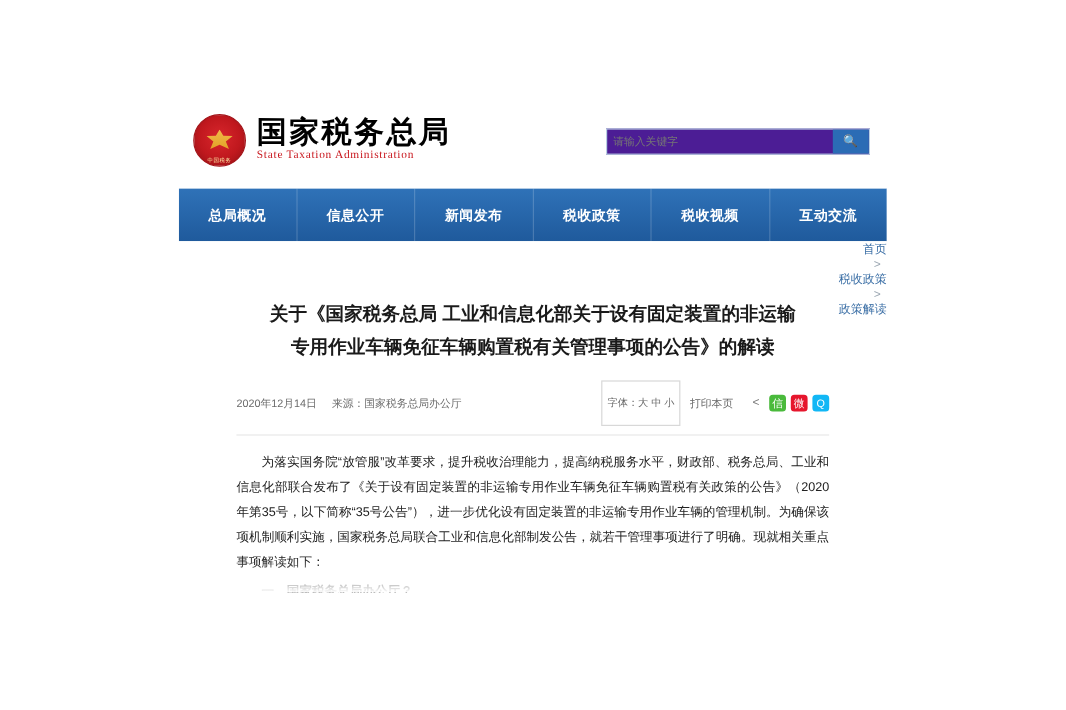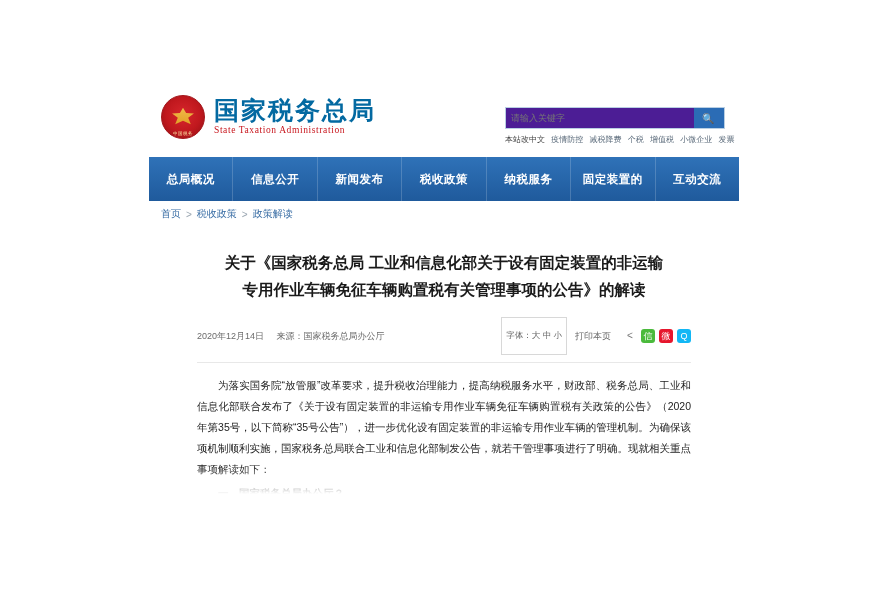--- a/index.html
+++ b/index.html
@@ -71,21 +71,21 @@
     font-size: 4.5px;
     color: #ffe9a8;
     letter-spacing: 0.5px;
   }
   .title-block {
     margin-left: 9px;
   }
   .site-title-cn {
     font-size: 25px;
     font-weight: bold;
-    color: #0369a1;
+    color: #000000;
     letter-spacing: 2px;
     line-height: 27px;
     font-family: "Liberation Serif", "DejaVu Serif", serif;
   }
   .site-title-en {
     font-size: 9.5px;
     color: #c8161d;
     letter-spacing: 0.6px;
     line-height: 13px;
     font-family: "Liberation Serif", "DejaVu Serif", serif;
@@ -151,25 +151,26 @@
     letter-spacing: 0.5px;
     cursor: pointer;
     border-right: 1px solid rgba(255,255,255,0.18);
     box-sizing: border-box;
   }
   .nav-item:last-child { border-right: 0; }
   
   .breadcrumb {
     height: 26px;
     display: flex;
-    align-items: center;
+    align-items: flex-end;
     padding-left: 12px;
     font-size: 10px;
     color: #3a6ea5;
     background: #ffffff;
+    flex-direction: column;
   }
   .breadcrumb .sep { margin: 0 5px; color: #9aa6b1; }
   .breadcrumb a { color: #3a6ea5; text-decoration: none; cursor: pointer; }
   
   .article {
     background: #ffffff;
     padding: 0 48px;
     box-sizing: border-box;
   }
   .art-title {
@@ -252,39 +253,29 @@
           <div class="site-title-cn">国家税务总局</div>
           <div class="site-title-en">State Taxation Administration</div>
         </div>
       </div>
 
       <div class="search-area">
         <div class="search-box">
           <input class="search-input" type="text" placeholder="请输入关键字" style="">
           <button class="search-btn">🔍</button>
         </div>
-        <div class="header-links">
-          <span class="hl-first">本站改中文</span>
-          <span>疫情防控</span>
-          <span>减税降费</span>
-          <span>个税</span>
-          <span>增值税</span>
-          <span>小微企业</span>
-          <span>发票</span>
-        </div>
       </div>
     </div>
 
     <div class="nav">
       <div class="nav-item">总局概况</div>
       <div class="nav-item">信息公开</div>
       <div class="nav-item">新闻发布</div>
       <div class="nav-item">税收政策</div>
-      <div class="nav-item">纳税服务</div>
-      <div class="nav-item">固定装置的</div>
+      <div class="nav-item">税收视频</div>
       <div class="nav-item">互动交流</div>
     </div>
 
     <div class="breadcrumb">
       <a>首页</a>
       <span class="sep">&gt;</span>
       <a>税收政策</a>
       <span class="sep">&gt;</span>
       <a>政策解读</a>
     </div>

